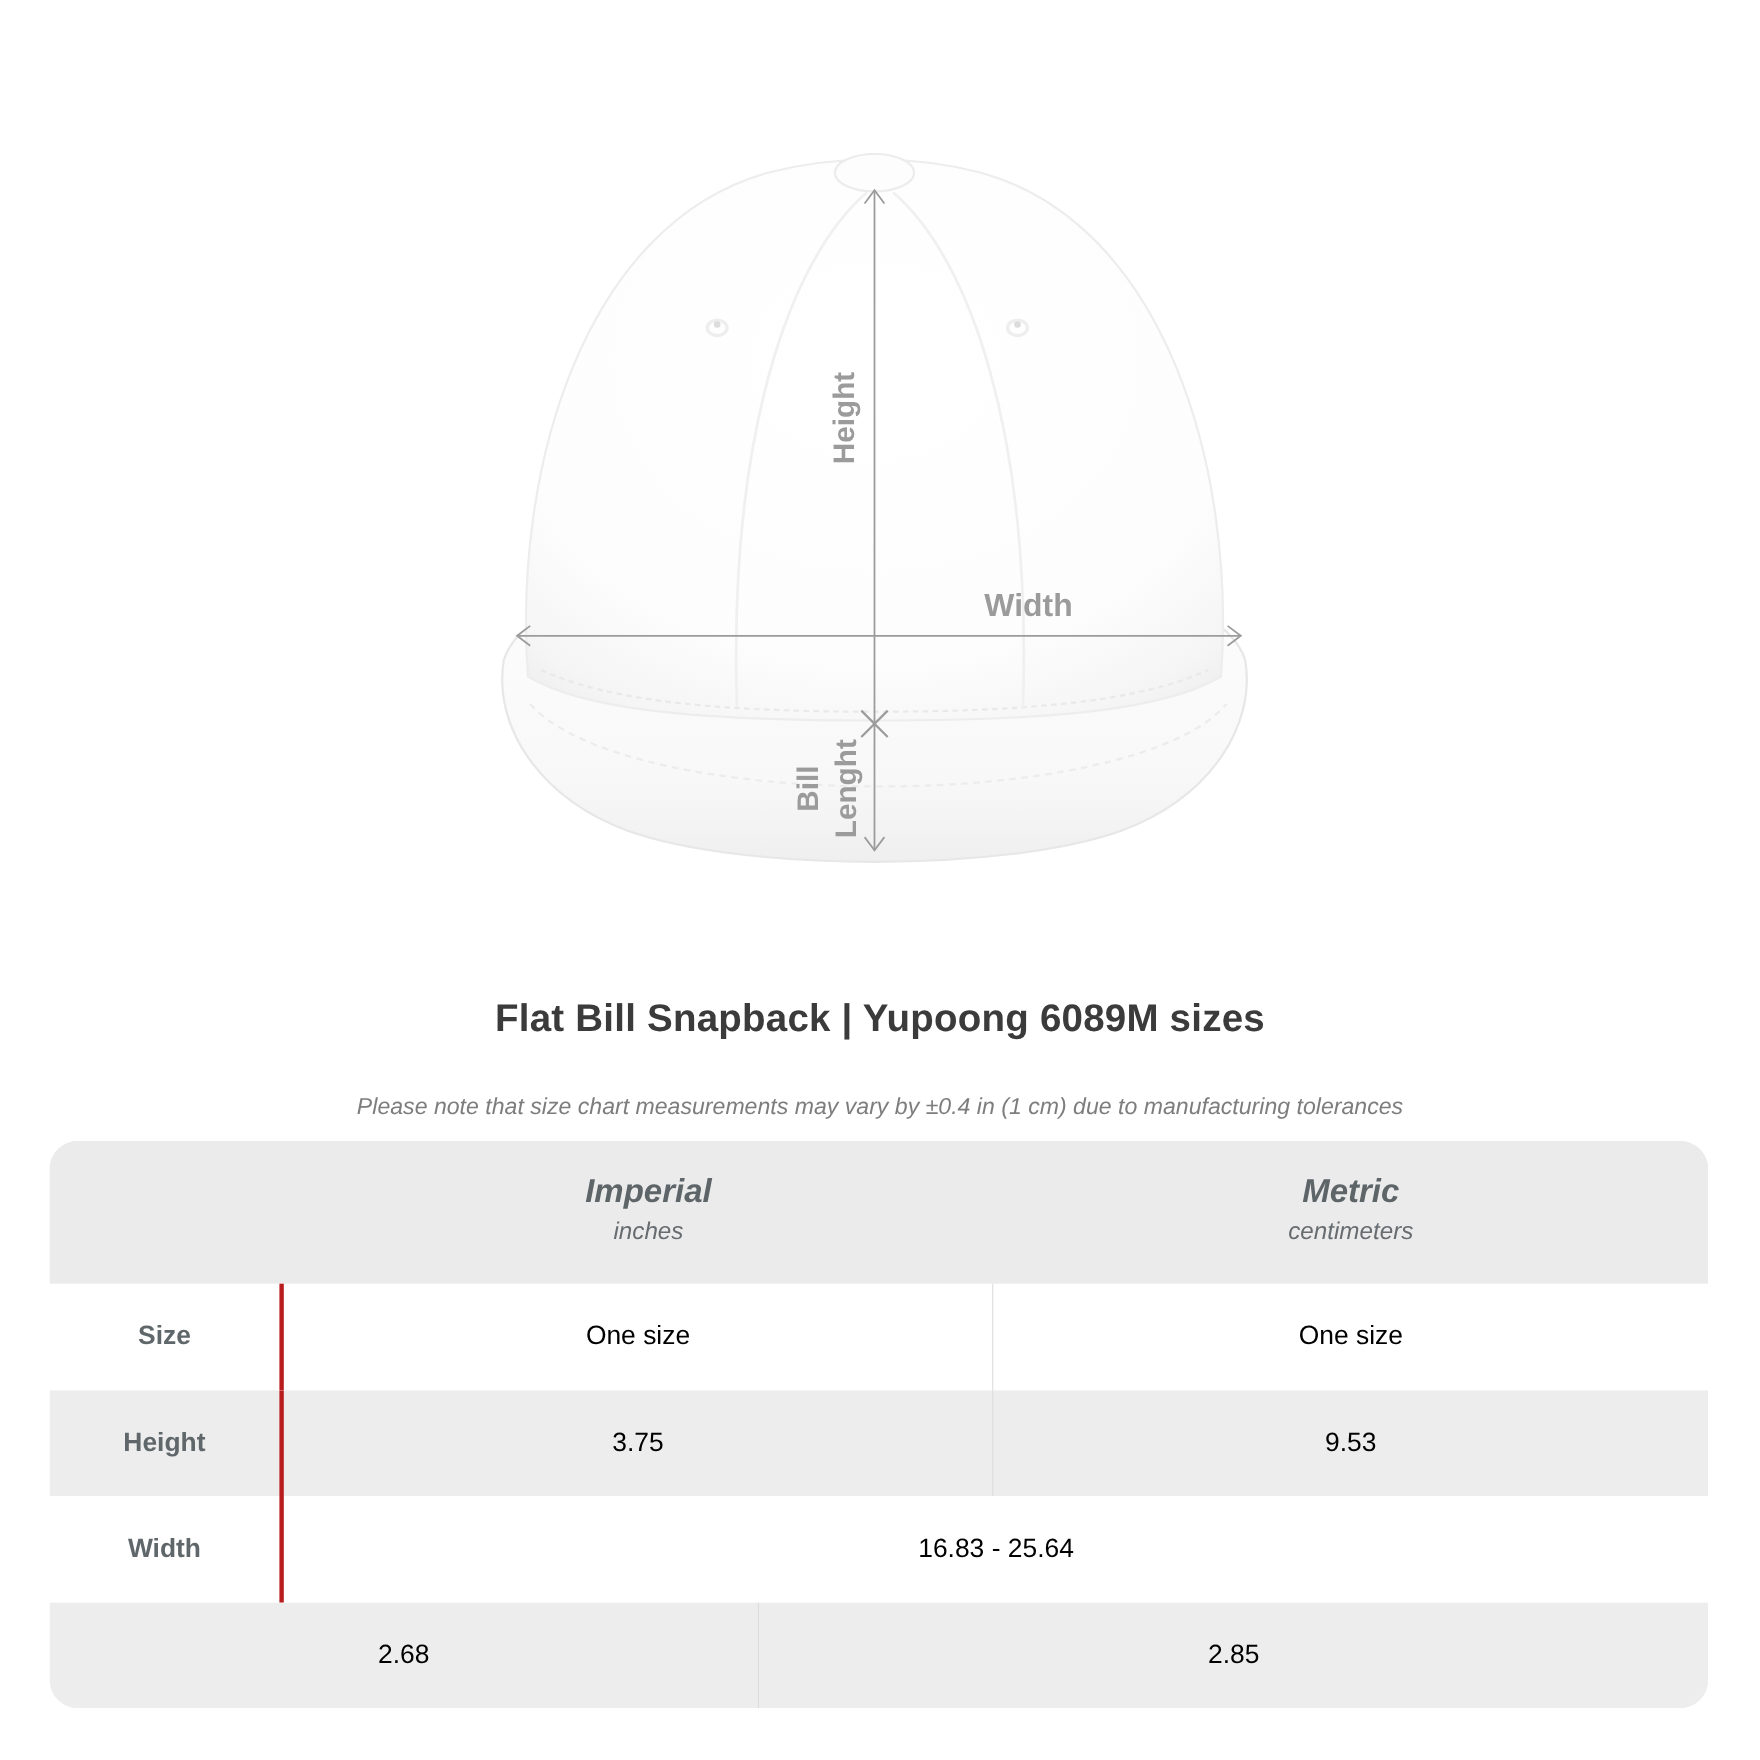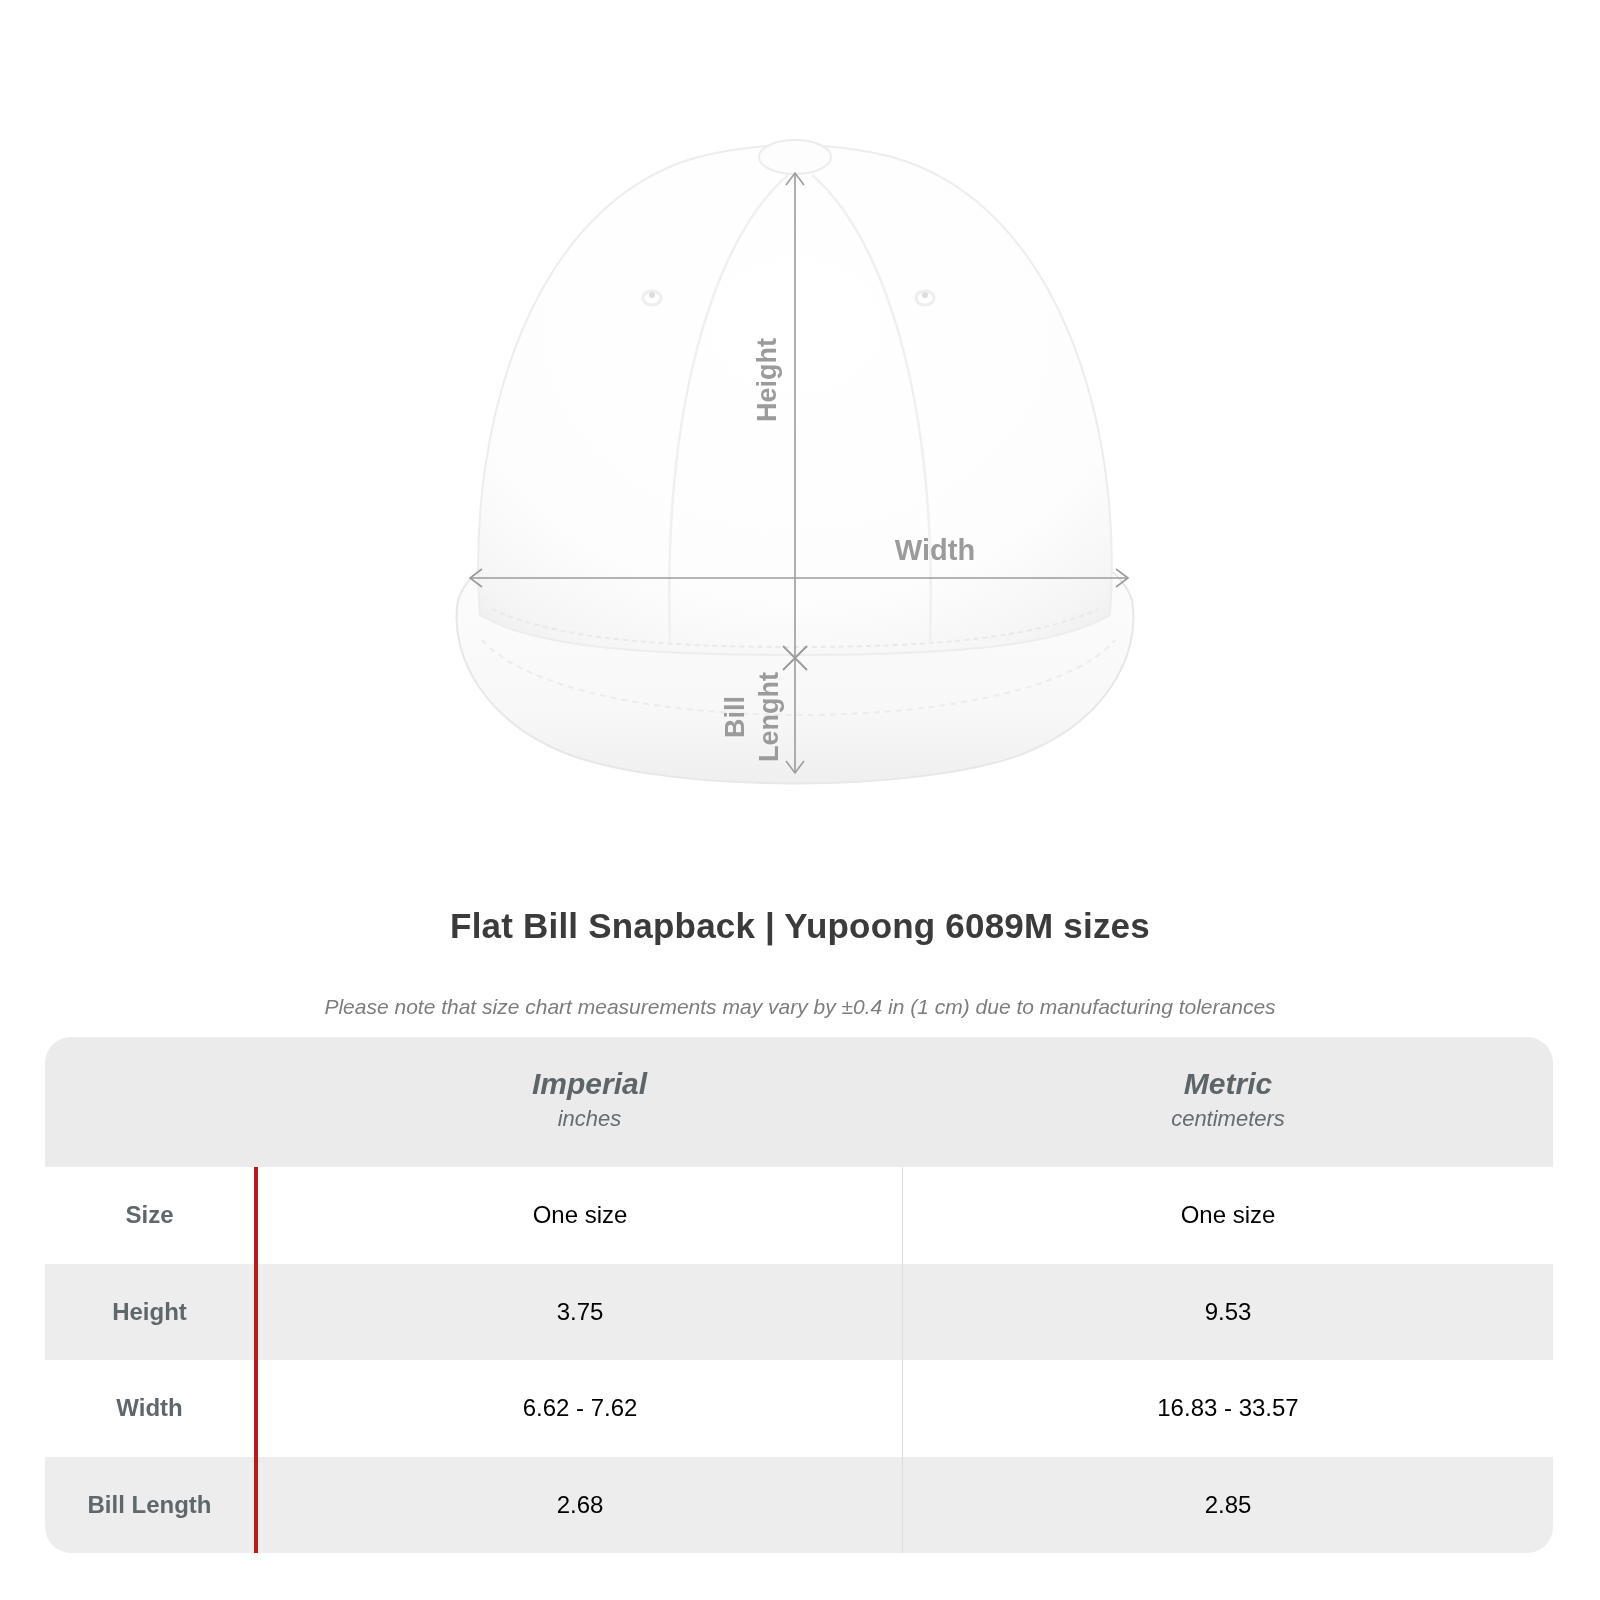--- a/index.html
+++ b/index.html
@@ -123,23 +123,21 @@
       <div class="cell val imp">One size</div>
       <div class="cell val met">One size</div>
     </div>
     <div class="trow alt">
       <div class="cell rowlabel">Height</div>
       <div class="cell val imp">3.75</div>
       <div class="cell val met">9.53</div>
     </div>
     <div class="trow">
       <div class="cell rowlabel">Width</div>
-      <div class="cell val imp">6.62 - 7.62</div>
-      <div class="cell val met">16.83 - 33.57</div>
+      <div class="cell val met">16.83 - 25.64</div>
     </div>
     <div class="trow alt">
-      <div class="cell rowlabel">Bill Length</div>
       <div class="cell val imp">2.68</div>
       <div class="cell val met">2.85</div>
     </div>
   </div>
 
 </div>
 
 </body></html>

